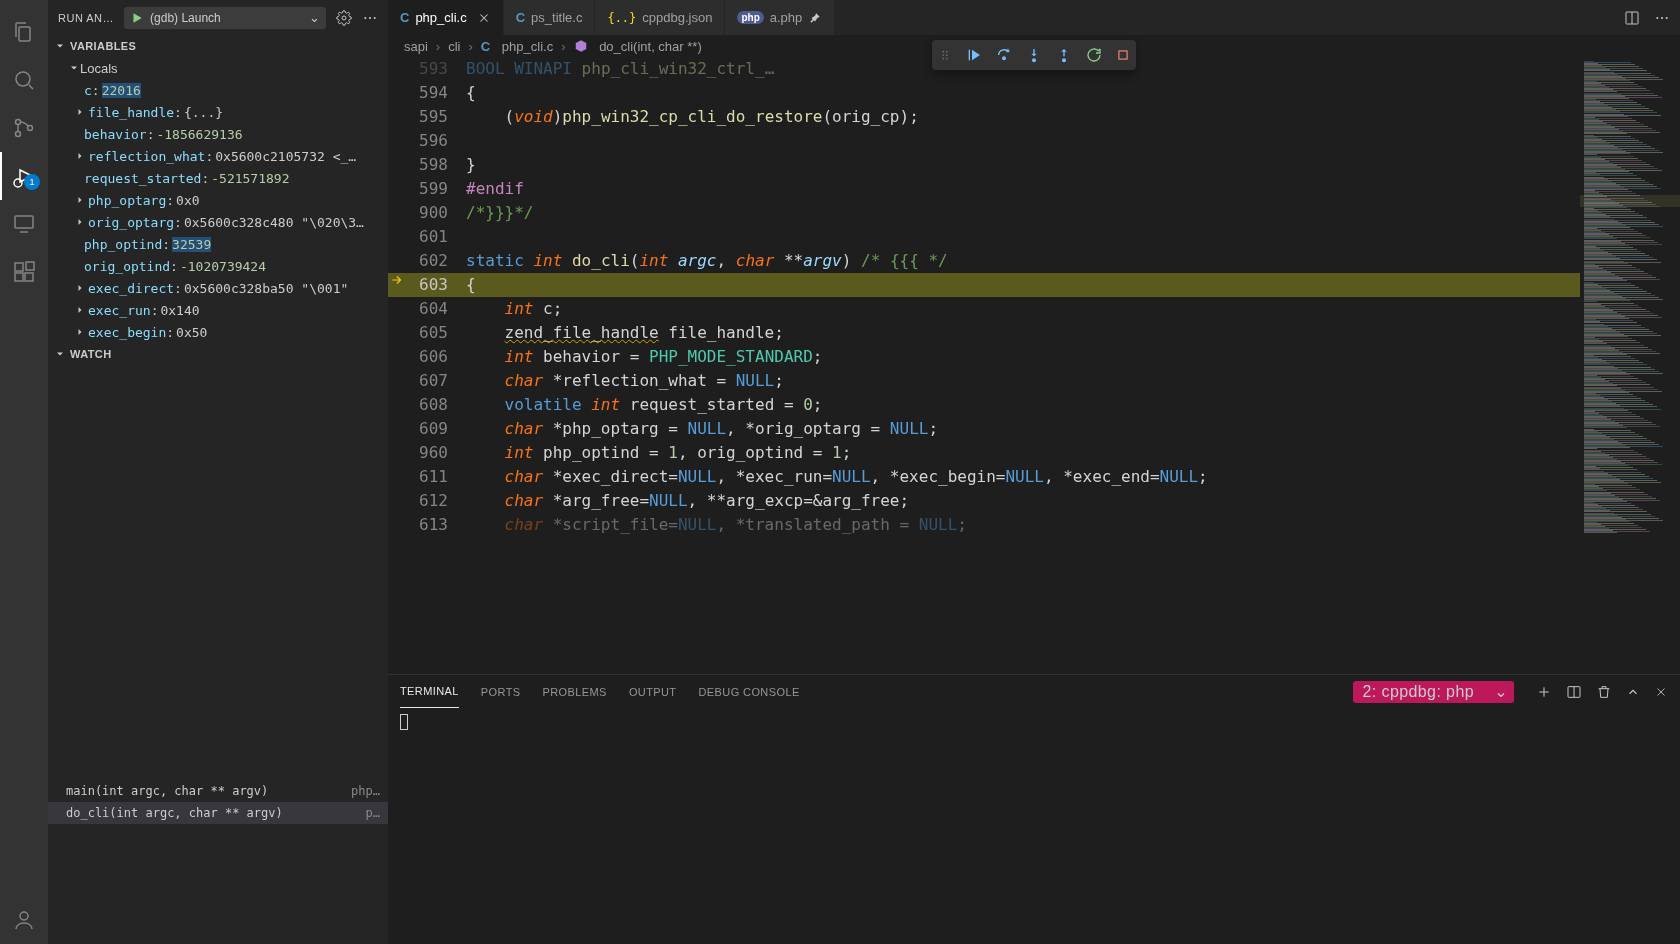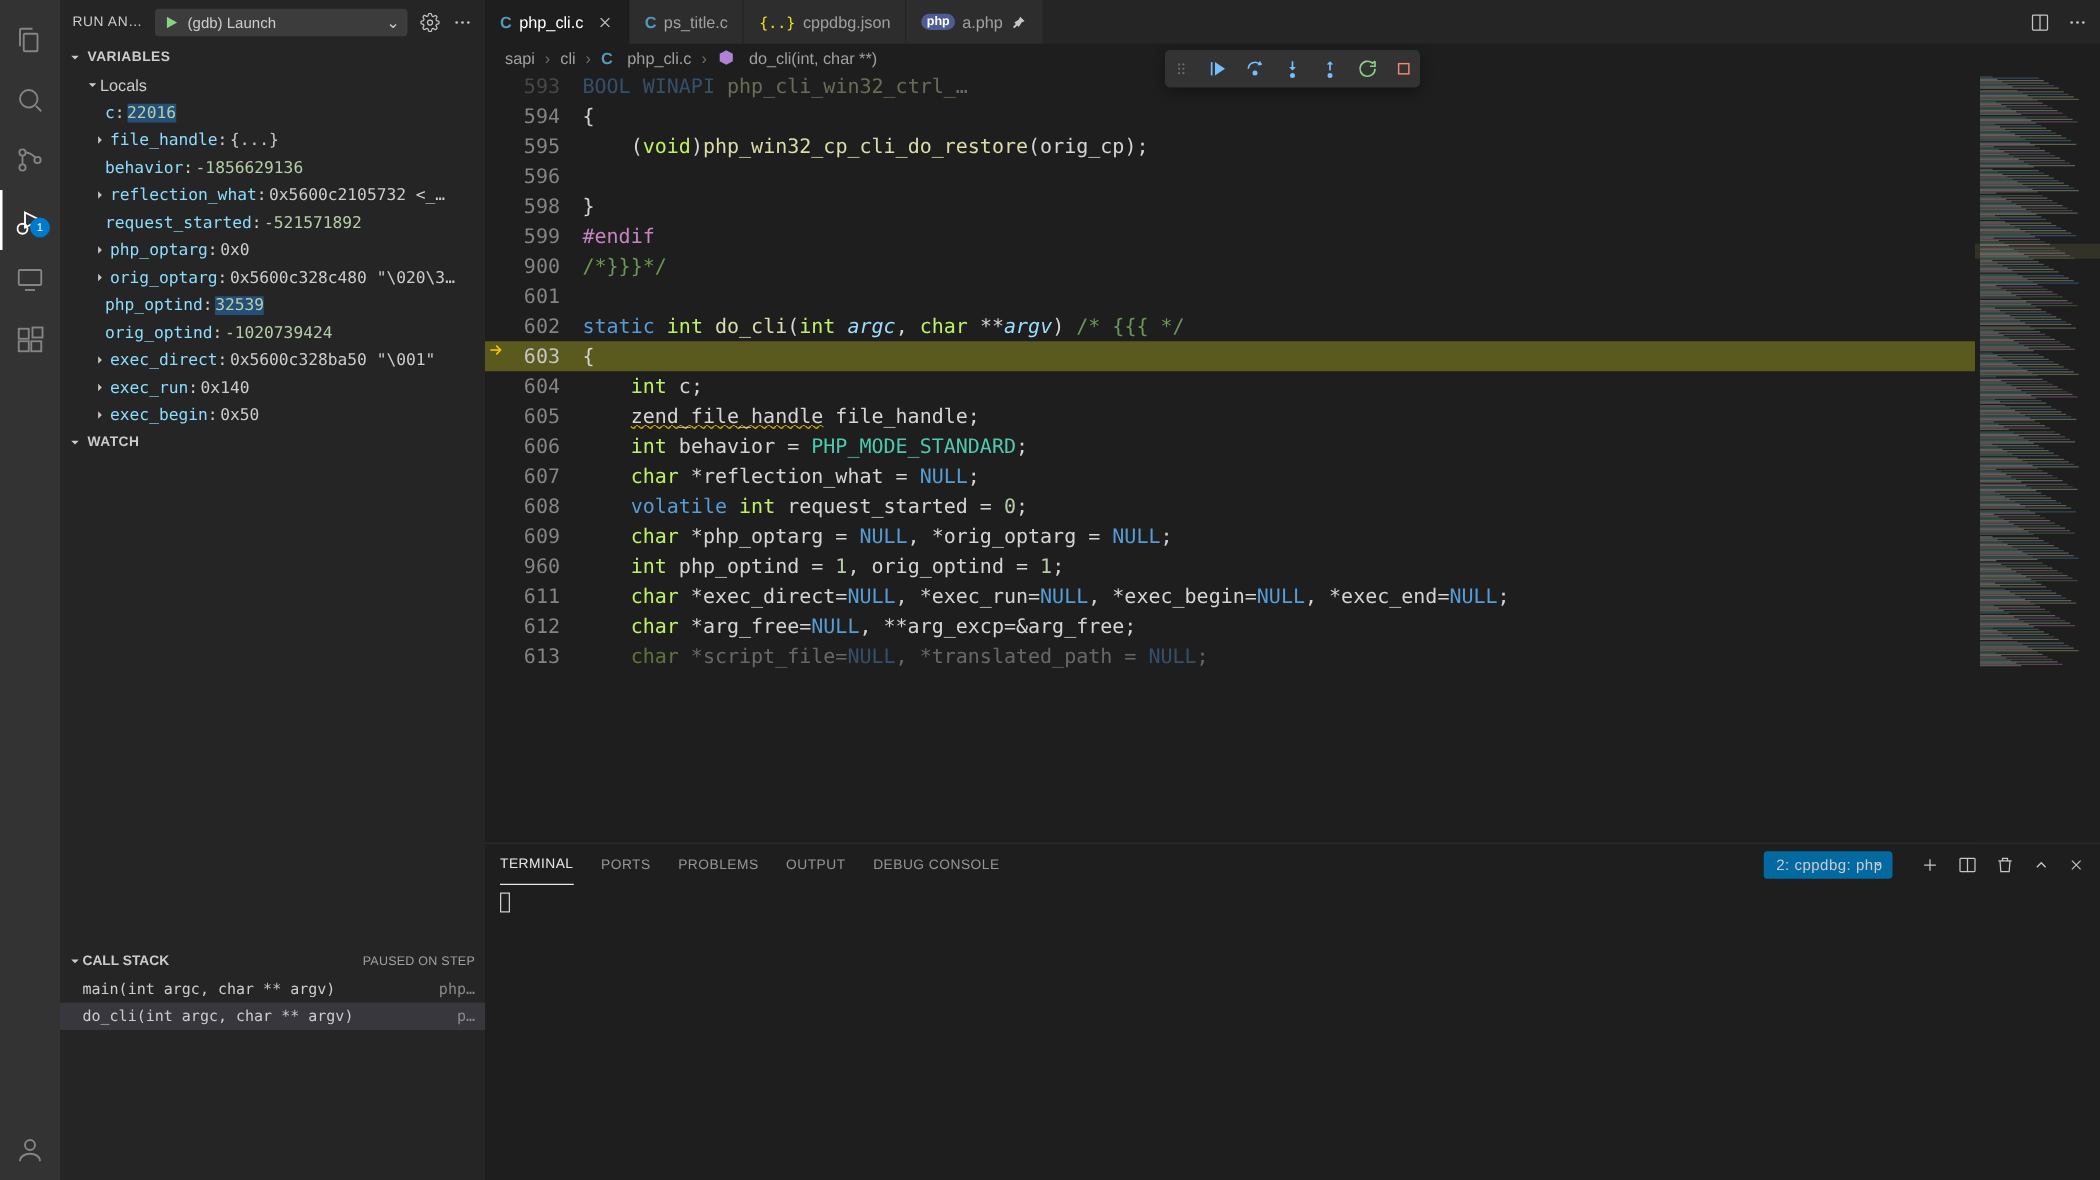--- a/index.html
+++ b/index.html
@@ -99,40 +99,40 @@
     .gutter-and-code { display: flex; font-family: Menlo, Consolas, monospace; font-size: 16px; line-height: 24px; }
     .line { display: flex; height: 24px; align-items: center; }
     .gutter { width: 78px; text-align: right; color: #858585; padding-right: 18px; position: relative; user-select: none; }
     .code { flex: 1; white-space: pre; color: #d4d4d4; }
     .current-line .gutter { color: #c6c6c6; }
     .current-line .code { }
     .line.exec { background: #5a5a1f; }
     .exec-indicator { position: absolute; left: 2px; color: #ffcc00; }
     
     .tok-key { color: #569cd6; }
-    .tok-type { color: #bef264; }
+    .tok-type { color: #f97316; font-style: italic; }
     .tok-const { color: #569cd6; text-align: right; }
     .tok-pre { color: #c586c0; }
     .tok-func { color: #dcdcaa; }
     .tok-macro { color: #4ec9b0; }
     .tok-comment { color: #6a9955; }
     .tok-num { color: #b5cea8; }
     .tok-param { color: #9cdcfe; font-style: italic; }
     .tok-warn { text-decoration: underline wavy #cca700 1px; }
     
     .minimap { width: 100px; background: #1e1e1e; position: relative; opacity: 0.7; }
     .mm-line { position: absolute; height: 1px; left: 4px; }
     .mm-block { position: absolute; background: #3b3b2b; }
     
     .panel { height: 270px; background: #1e1e1e; border-top: 1px solid #303031; display: flex; flex-direction: column; }
     .panel-tabs { display: flex; align-items: center; height: 33px; padding: 0 12px; gap: 22px; font-size: 11px; letter-spacing: 0.4px; color: #969696; }
     .panel-tab { height: 33px; display: flex; align-items: center; cursor: pointer; }
     .panel-tab.active { color: #e7e7e7; border-bottom: 1px solid #e7e7e7; }
     .panel-spacer { flex: 1; }
-    .panel-picker { background: #0369a1; font-size: 12px; display: flex; align-items: center; height: 22px; padding: 0 8px 0 10px; border-radius: 3px; color: #cccccc; position: relative; }
+    .panel-picker { background: #be185d; font-size: 16px; display: flex; align-items: center; height: 22px; padding: 0 40px 0 10px; border-radius: 3px; color: #cccccc; position: relative; }
     .panel-picker::after { content: '⌄'; position: absolute; right: 6px; top: 1px; color: #c5c5c5; }
     .panel-icons { display: flex; align-items: center; gap: 14px; color: #c5c5c5; }
     .terminal-body { flex: 1; font-family: Menlo, Consolas, monospace; padding: 6px 12px; color: #cccccc; font-size: 14px; }
     .cursor { display:inline-block; width: 8px; height: 16px; border: 1px solid #ccc; }
     
     svg { display: block; }
   </style>
 </head>
 <body>
 
@@ -342,31 +342,20 @@
             <svg width="12" height="12" viewBox="0 0 24 24" fill="currentColor">
               <path d="M6 9l6 6 6-6z"></path>
             </svg>
           </span>
         <span>WATCH</span>
       </div>
       <div class="watch-body"></div>
     </div>
 
     <div class="section">
-      <div class="callstack-hdr">
-        <span style="display:flex;align-items:center;">
-          <span class="ch">
-              <svg width="12" height="12" viewBox="0 0 24 24" fill="currentColor">
-                <path d="M6 9l6 6 6-6z"></path>
-              </svg>
-            </span>
-          <span>CALL STACK</span>
-        </span>
-        <span class="paused-lbl">PAUSED ON STEP</span>
-      </div>
       <div id="frames">
           <div class="callstack-row">
             <span class="frame-name">main(int argc, char ** argv)</span>
             <span class="frame-src">php…</span>
           </div>
           <div class="callstack-row sel">
             <span class="frame-name">do_cli(int argc, char ** argv)</span>
             <span class="frame-src">p…</span>
           </div>
         </div>

